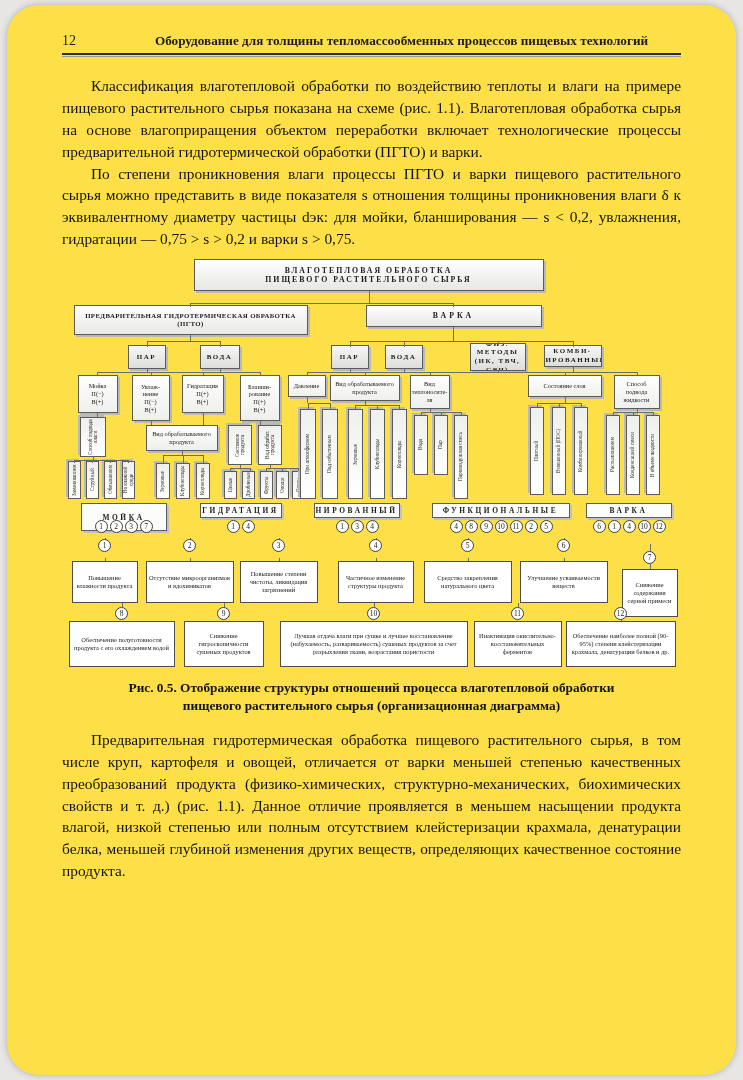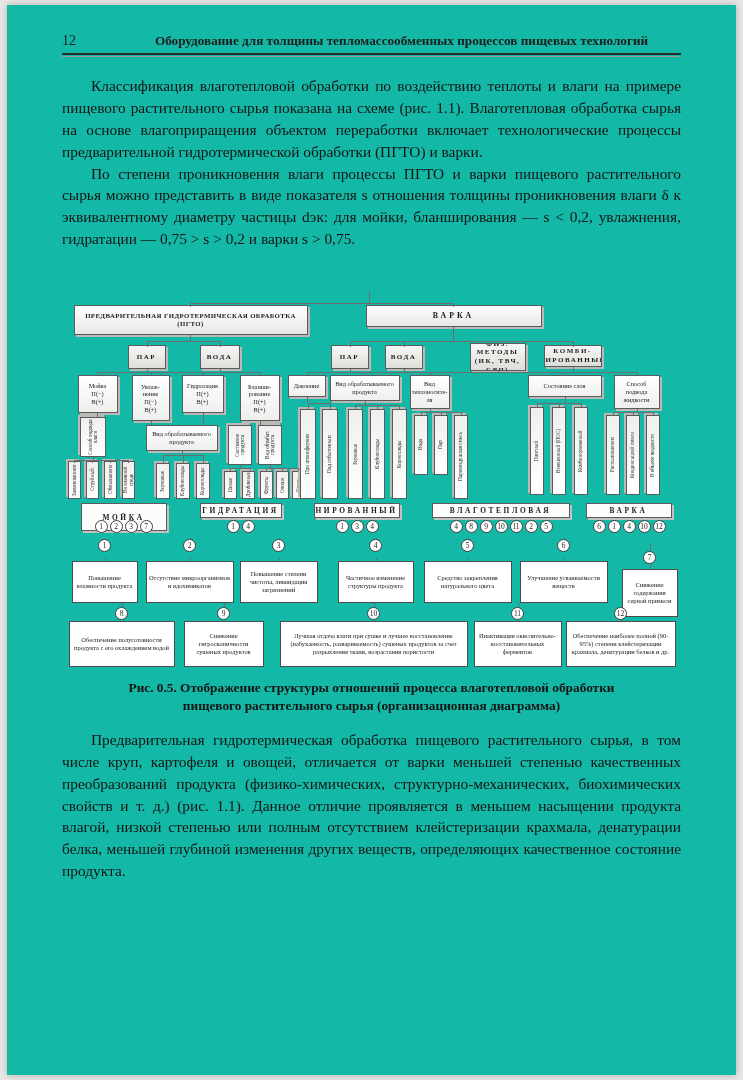--- a/index.html
+++ b/index.html
@@ -1,18 +1,18 @@
 <!DOCTYPE html>
 <html lang="ru"><head>
 <meta charset="utf-8">
 <style>
   html,body{margin:0;padding:0;}
   body{width:743px;height:1080px;background:#e7e6e4;font-family:"Liberation Serif","DejaVu Serif",serif;}
   .scan{position:relative;width:743px;height:1080px;overflow:hidden;}
-  .page{position:absolute;left:7px;top:5px;right:7px;bottom:5px;background:#14b8a6;box-shadow:0 0 6px rgba(0,0,0,.25);}
+  .page{position:absolute;left:7px;top:5px;right:7px;bottom:5px;background:#fde047;box-shadow:0 0 6px rgba(0,0,0,.25);border-radius:32px;}
   .content{position:absolute;left:55px;right:55px;top:28px;}
   
   .runhead{display:flex;align-items:baseline;font-size:13.5px;color:#1d1d1d;}
   .pagenum{width:60px;font-size:14px;}
   .runtitle{flex:1;text-align:center;font-weight:bold;font-size:13.2px;}
   .rule{margin-top:4px;border-top:2px solid #2a2a2a;border-bottom:1px solid #9a9a9a;height:1px;}
   
   .bodytext{margin-top:18px;font-size:15.4px;line-height:1.42;text-align:justify;color:#141414;}
   .bodytext p{margin:0;text-indent:29px;}
   .bodytext p.cont{text-indent:0;}
@@ -58,20 +58,22 @@
         <span class="runtitle">Оборудование для толщины тепломассообменных процессов пищевых технологий</span>
       </div>
       <div class="rule"></div>
 
       <div class="bodytext">
         <p>Классификация влаготепловой обработки по воздействию теплоты и влаги на примере пищевого растительного сырья показана на схеме (рис. 1.1). Влаготепловая обработка сырья на основе влагоприращения объектом переработки включает технологические процессы предварительной гидротермической обработки (ПГТО) и варки.</p>
         <p>По степени проникновения влаги процессы ПГТО и варки пищевого растительного сырья можно представить в виде показателя s отношения толщины проникновения влаги δ к эквивалентному диаметру частицы dэк: для мойки, бланширования — s &lt; 0,2, увлажнения, гидратации — 0,75 &gt; s &gt; 0,2 и варки s &gt; 0,75.</p>
       </div>
 
       <div id="diagram">
+      <div class="nb main ls2" style="left: 128px; top: 0px; width: 350px; height: 32px;">ВЛАГОТЕПЛОВАЯ ОБРАБОТКА
+ПИЩЕВОГО РАСТИТЕЛЬНОГО СЫРЬЯ</div>
           <div class="nb main f7" style="left: 8px; top: 46px; width: 234px; height: 30px;">ПРЕДВАРИТЕЛЬНАЯ ГИДРОТЕРМИЧЕСКАЯ ОБРАБОТКА
 (ПГТО)</div>
           <div class="nb main ls3" style="left: 300px; top: 46px; width: 176px; height: 22px;">ВАРКА</div>
           <div class="nb b3" style="left: 62px; top: 86px; width: 38px; height: 24px;">ПАР</div>
           <div class="nb b3" style="left: 134px; top: 86px; width: 40px; height: 24px;">ВОДА</div>
           <div class="nb b3" style="left: 265px; top: 86px; width: 38px; height: 24px;">ПАР</div>
           <div class="nb b3" style="left: 319px; top: 86px; width: 38px; height: 24px;">ВОДА</div>
           <div class="nb b3 f5" style="left: 404px; top: 84px; width: 56px; height: 28px;">ФИЗ.
 МЕТОДЫ
 (ИК, ТВЧ, СВЧ)</div>
@@ -235,21 +237,21 @@
           <div class="circ" style="left: 44px; top: 261px;">2</div>
           <div class="circ" style="left: 59px; top: 261px;">3</div>
           <div class="circ" style="left: 74px; top: 261px;">7</div>
           <div class="strip" style="left: 134px; top: 244px; width: 82px; height: 15px;">ГИДРАТАЦИЯ</div>
           <div class="circ" style="left: 161px; top: 261px;">1</div>
           <div class="circ" style="left: 176px; top: 261px;">4</div>
           <div class="strip" style="left: 248px; top: 244px; width: 86px; height: 15px;">НИРОВАННЫЙ</div>
           <div class="circ" style="left: 270px; top: 261px;">1</div>
           <div class="circ" style="left: 285px; top: 261px;">3</div>
           <div class="circ" style="left: 300px; top: 261px;">4</div>
-          <div class="strip" style="left: 366px; top: 244px; width: 138px; height: 15px;">ВЛАГОТЕПЛОВАЯ</div>
+          <div class="strip" style="left: 366px; top: 244px; width: 138px; height: 15px;">ФУНКЦИОНАЛЬНЫЕ</div>
           <div class="circ" style="left: 384px; top: 261px;">4</div>
           <div class="circ" style="left: 399px; top: 261px;">8</div>
           <div class="circ" style="left: 414px; top: 261px;">9</div>
           <div class="circ" style="left: 429px; top: 261px;">10</div>
           <div class="circ" style="left: 444px; top: 261px;">11</div>
           <div class="circ" style="left: 459px; top: 261px;">2</div>
           <div class="circ" style="left: 474px; top: 261px;">5</div>
           <div class="strip" style="left: 520px; top: 244px; width: 86px; height: 15px;">ВАРКА</div>
           <div class="circ" style="left: 527px; top: 261px;">6</div>
           <div class="circ" style="left: 542px; top: 261px;">1</div>

